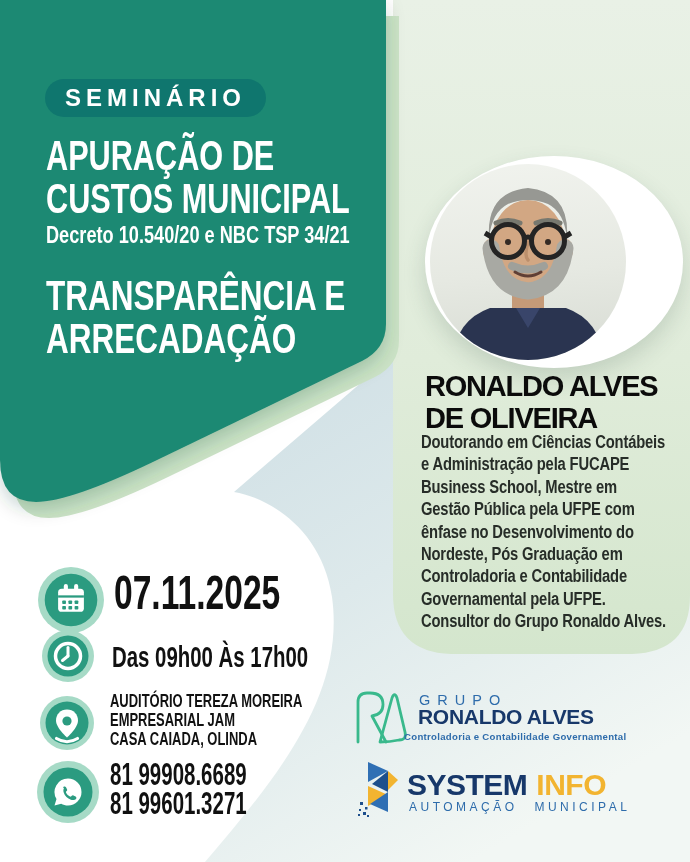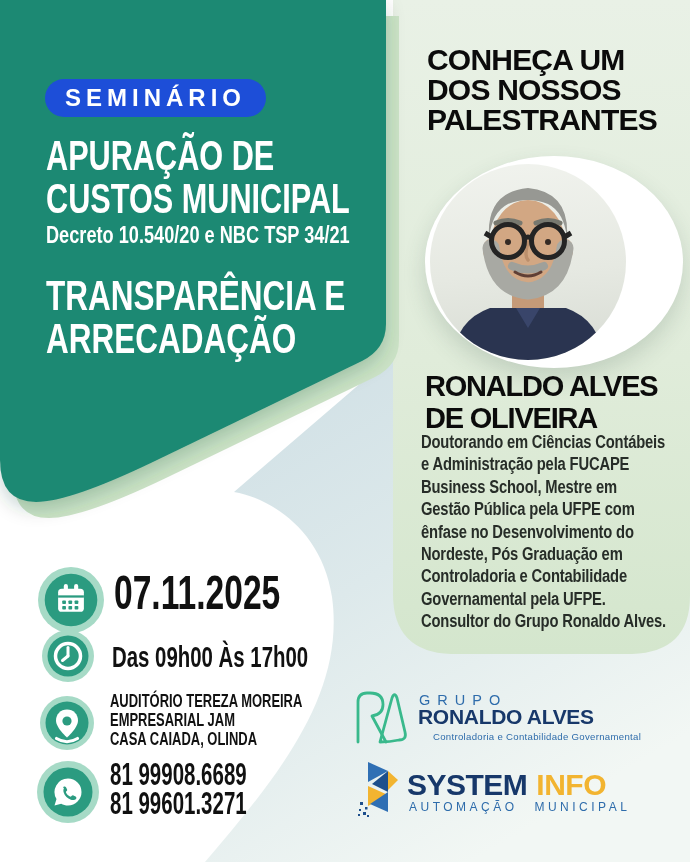--- a/index.html
+++ b/index.html
@@ -7,21 +7,21 @@
     position:relative;width:690px;height:862px;overflow:hidden;background:#fff;
     font-family:"Liberation Sans","DejaVu Sans",sans-serif;
   }
   .abs{position:absolute;}
   .bg-svg{position:absolute;inset:0;z-index:0;}
   .content{position:absolute;inset:0;z-index:1;}
 
   
   .badge{
     left:45px;top:79px;height:38px;line-height:38px;padding:0 20px;
-    background:#1d4ed8;color:#fff;border-radius:19px;
+    background:#0f766e;color:#fff;border-radius:19px;
     font-size:24px;font-weight:bold;letter-spacing:5px;white-space:pre;
   }
   .main-title{
     left:46px;top:134px;color:#fff;font-size:42px;line-height:43px;font-weight:bold;
     white-space:pre;transform:scaleX(.73);transform-origin:left top;letter-spacing:0;
   }
   .subtitle{
     left:46px;top:222px;color:#fff;font-size:23px;font-weight:bold;
     white-space:pre;transform:scaleX(.79);transform-origin:left top;
   }
@@ -71,21 +71,21 @@
   .wa-icon{left:37px;top:761px;width:62px;height:62px;}
   .phone-text{
     left:110px;top:760px;color:#111;font-size:32px;font-weight:bold;line-height:28.5px;
     white-space:pre;transform:scaleX(.64);transform-origin:left top;
   }
 
   
   .grupo-monogram{left:352px;top:688px;width:56px;height:58px;}
   .grupo-word{left:419px;top:692px;color:#2E6CAB;font-size:14.5px;font-weight:normal;letter-spacing:7px;white-space:pre;}
   .grupo-name{left:418px;top:705px;color:#17386A;font-size:21px;font-weight:bold;letter-spacing:-0.3px;white-space:pre;}
-  .grupo-tagline{left:433px;top:731px;color:#2E6CAB;font-size:9.6px;letter-spacing:0.3px;white-space:pre;}
+  .grupo-tagline{left:404px;top:731px;color:#2E6CAB;font-size:9.6px;letter-spacing:0.3px;white-space:pre;font-weight:bold;}
 
   .system-mark{left:358px;top:762px;width:40px;height:58px;}
   .system-word{left:407px;top:768px;font-size:30px;font-weight:bold;letter-spacing:-0.5px;white-space:pre;}
   .system-word .navy{color:#17386A;}
   .system-word .gold{color:#F2B430;margin-left:9px;}
   .system-tagline{left:409px;top:800px;color:#2E6CAB;font-size:12px;letter-spacing:3.5px;word-spacing:10px;white-space:pre;}
 </style>
 </head>
 <body>
 
@@ -117,23 +117,20 @@
 
   <div class="content">
 
     <div class="abs badge">SEMINÁRIO</div>
     <div class="abs main-title">APURAÇÃO DE
 CUSTOS MUNICIPAL</div>
     <div class="abs subtitle">Decreto 10.540/20 e NBC TSP 34/21</div>
     <div class="abs topic">TRANSPARÊNCIA E
 ARRECADAÇÃO</div>
 
-    <div class="abs speaker-heading">CONHEÇA UM
-DOS NOSSOS
-PALESTRANTES</div>
 
     <div class="abs photo-backdrop"></div>
     <div class="abs photo">
       <svg width="196" height="196" viewBox="0 0 196 196">
         <ellipse cx="60" cy="86" rx="7" ry="11" fill="#cda07c"></ellipse>
         <ellipse cx="136" cy="86" rx="7" ry="11" fill="#cda07c"></ellipse>
         <path d="M82,110 h32 v36 q-16,10 -32,0 Z" fill="#c59a78"></path>
         <ellipse cx="98" cy="80" rx="37" ry="44" fill="#d2a783"></ellipse>
         <path d="M59,74 Q56,28 98,24 Q140,28 137,74 Q134,48 118,40 Q98,32 78,40 Q62,48 59,74 Z" fill="#979893"></path>
         <path d="M61,84 Q66,124 98,127 Q130,124 135,84" fill="none" stroke="#a8a9a3" stroke-width="17" stroke-linecap="round"></path>

